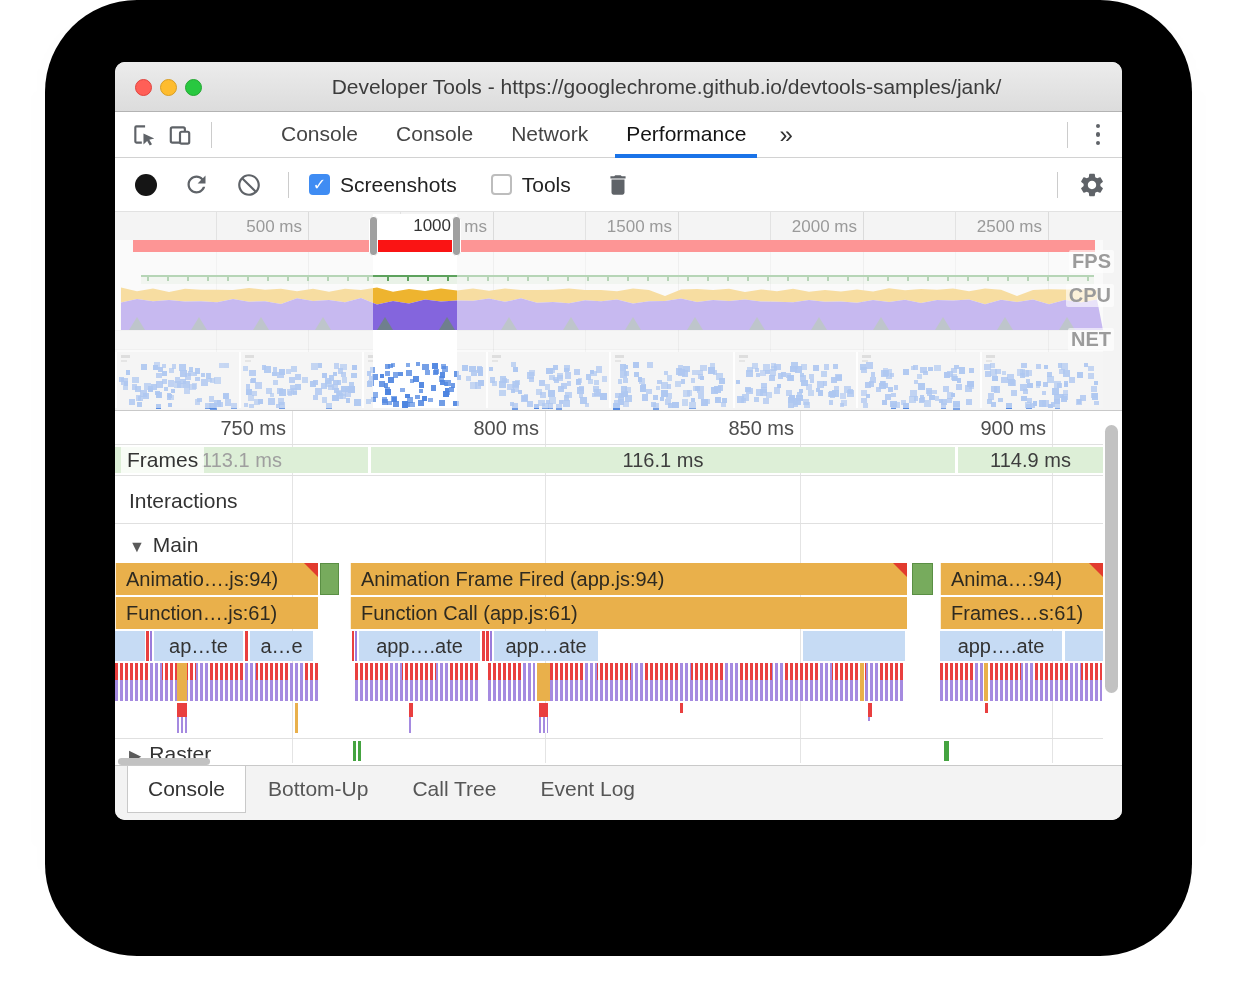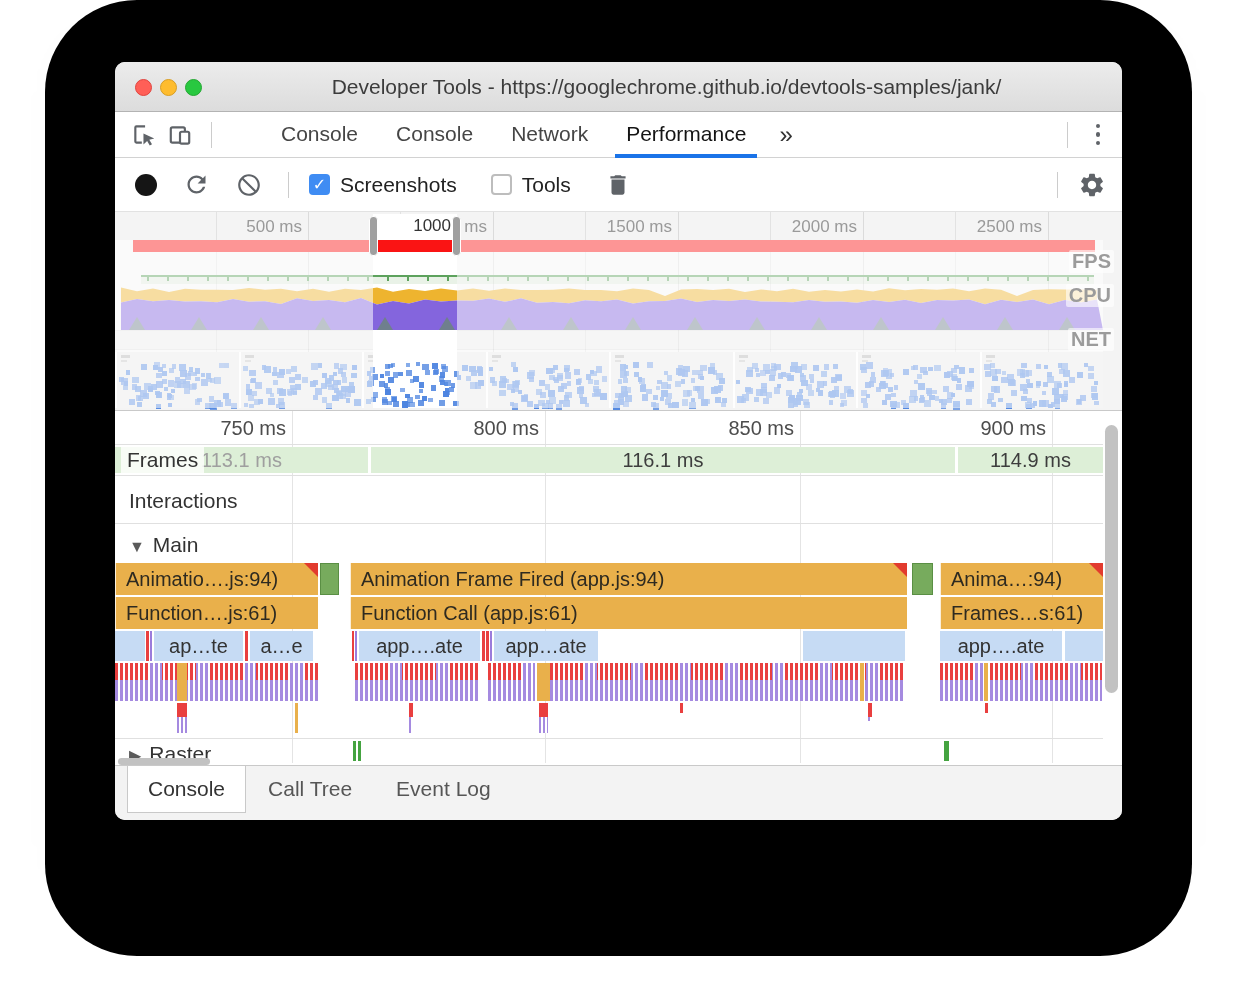--- a/index.html
+++ b/index.html
@@ -1014,17 +1014,18 @@
         <div class="sectlabel" style="top: 331px;"><div class="twisty" style="display: inline;">▶</div>Raster</div>
         <div class="rasterbar" style="left: 238px; top: 330px; width: 3px; height: 20px; background: rgb(68, 163, 64);"></div>
         <div class="rasterbar" style="left: 243px; top: 330px; width: 3px; height: 20px; background: rgb(68, 163, 64);"></div>
         <div class="rasterbar" style="left: 829px; top: 330px; width: 5px; height: 20px; background: rgb(68, 163, 64);"></div>
         <div class="vsb"></div>
         <div class="hsb"></div>
       </div>
 
     <div class="bottombar">
       <div class="btab active">Console</div>
+      <div class="btab">Bottom-Up</div>
       <div class="btab">Call Tree</div>
       <div class="btab">Event Log</div>
     </div>
   </div>
 </div>
 
 </body></html>

